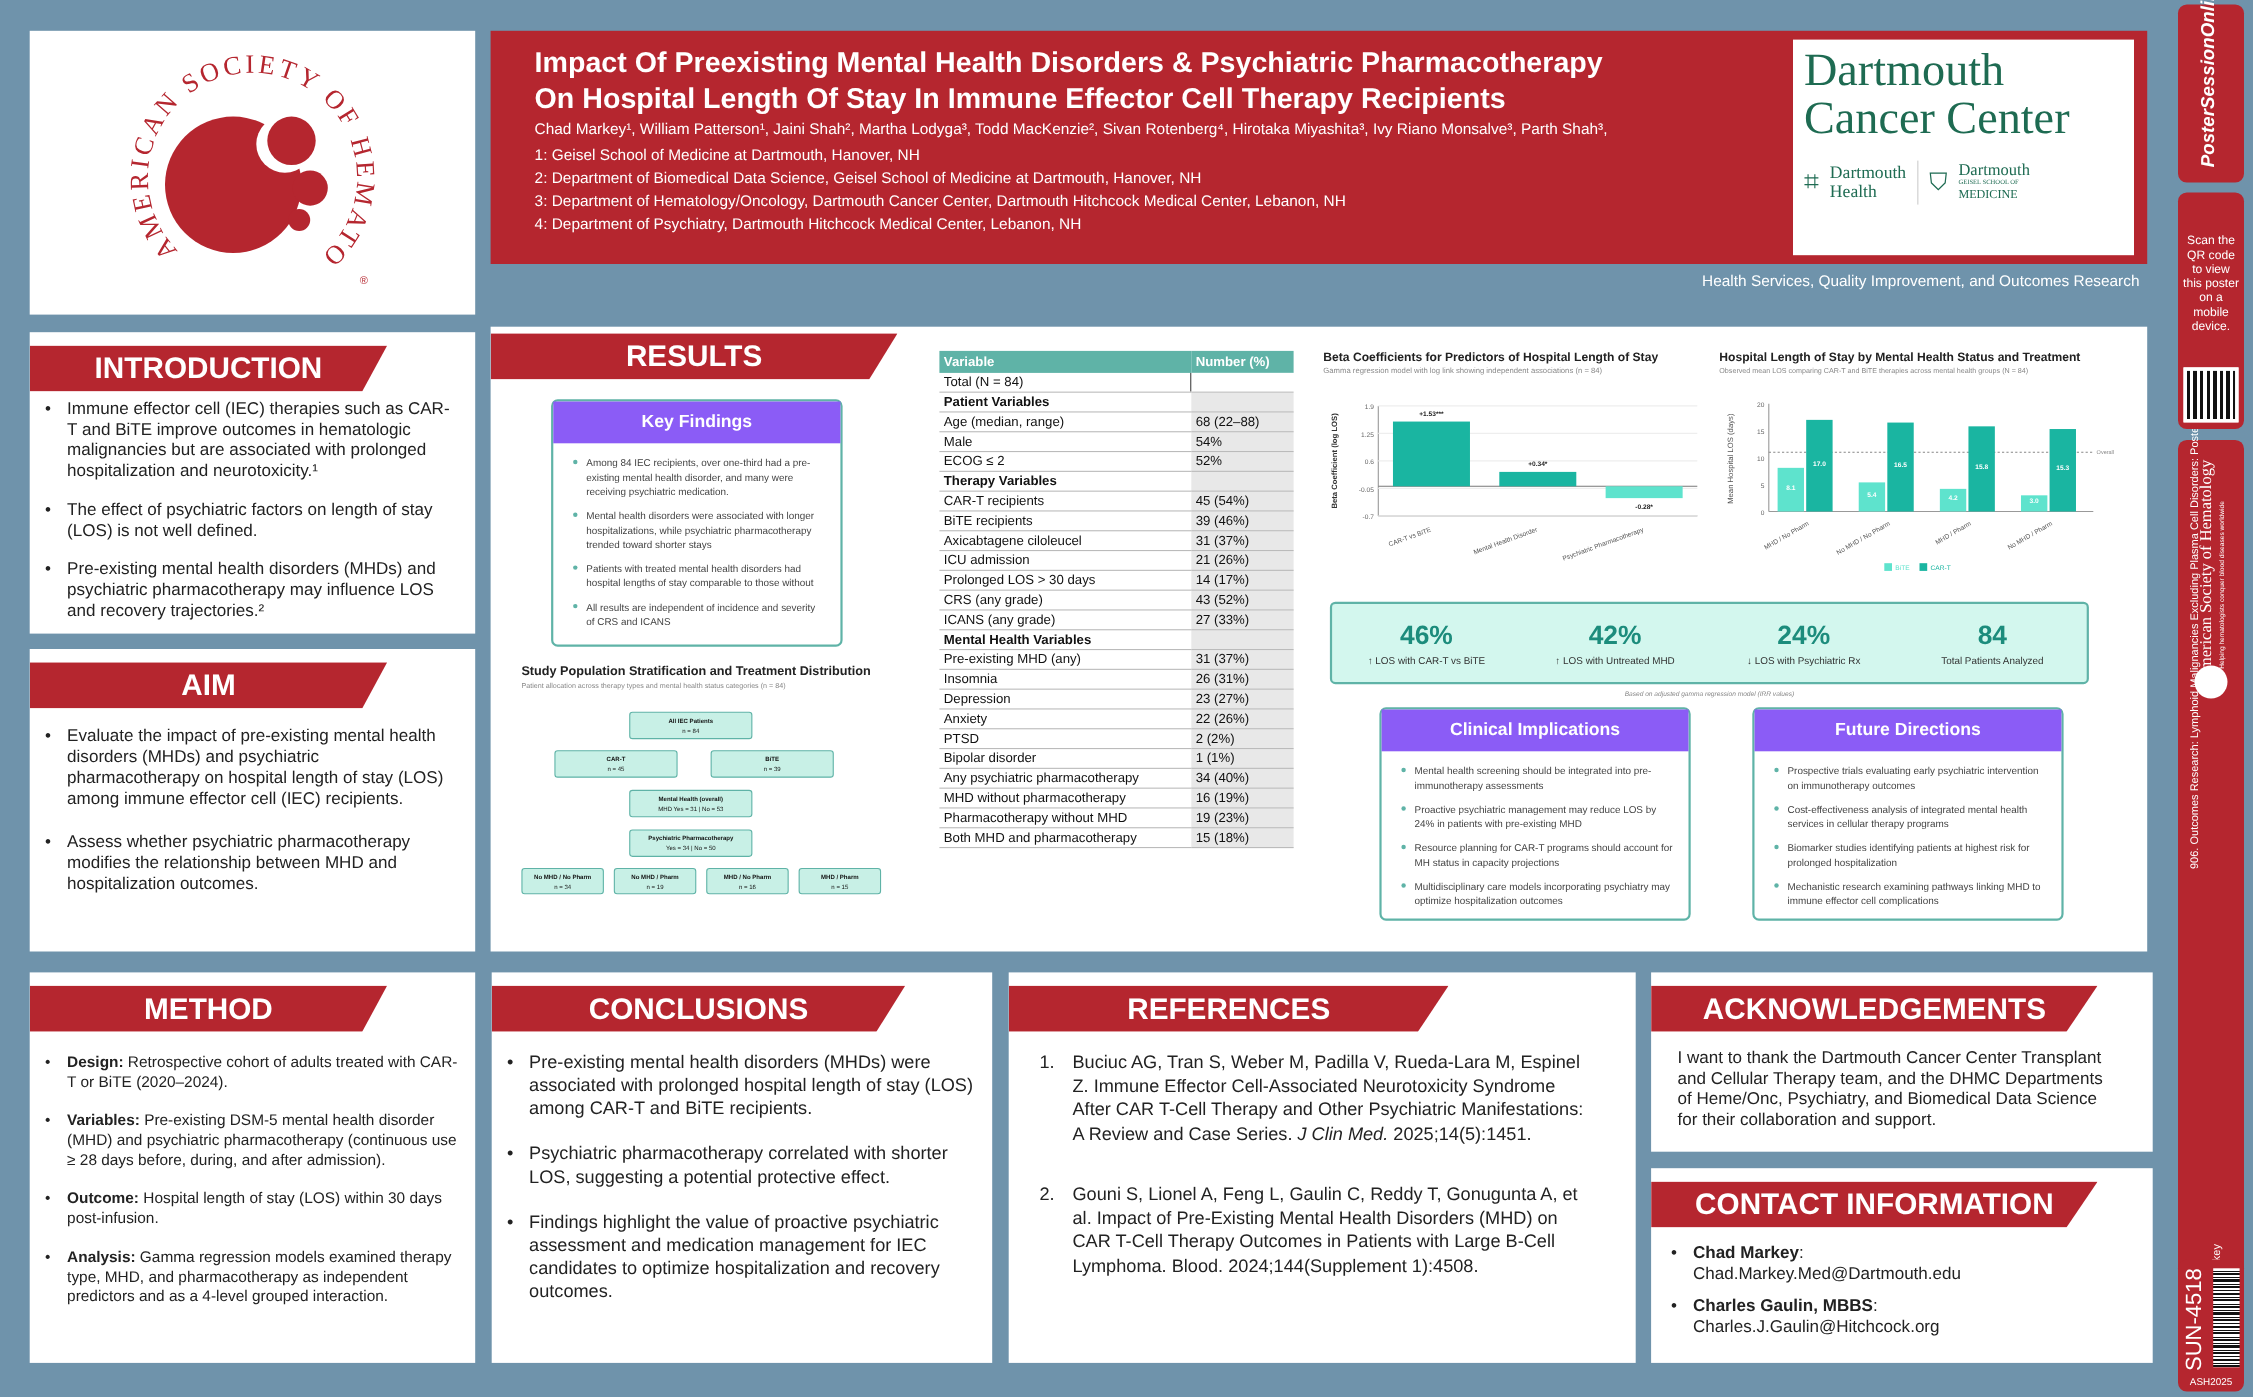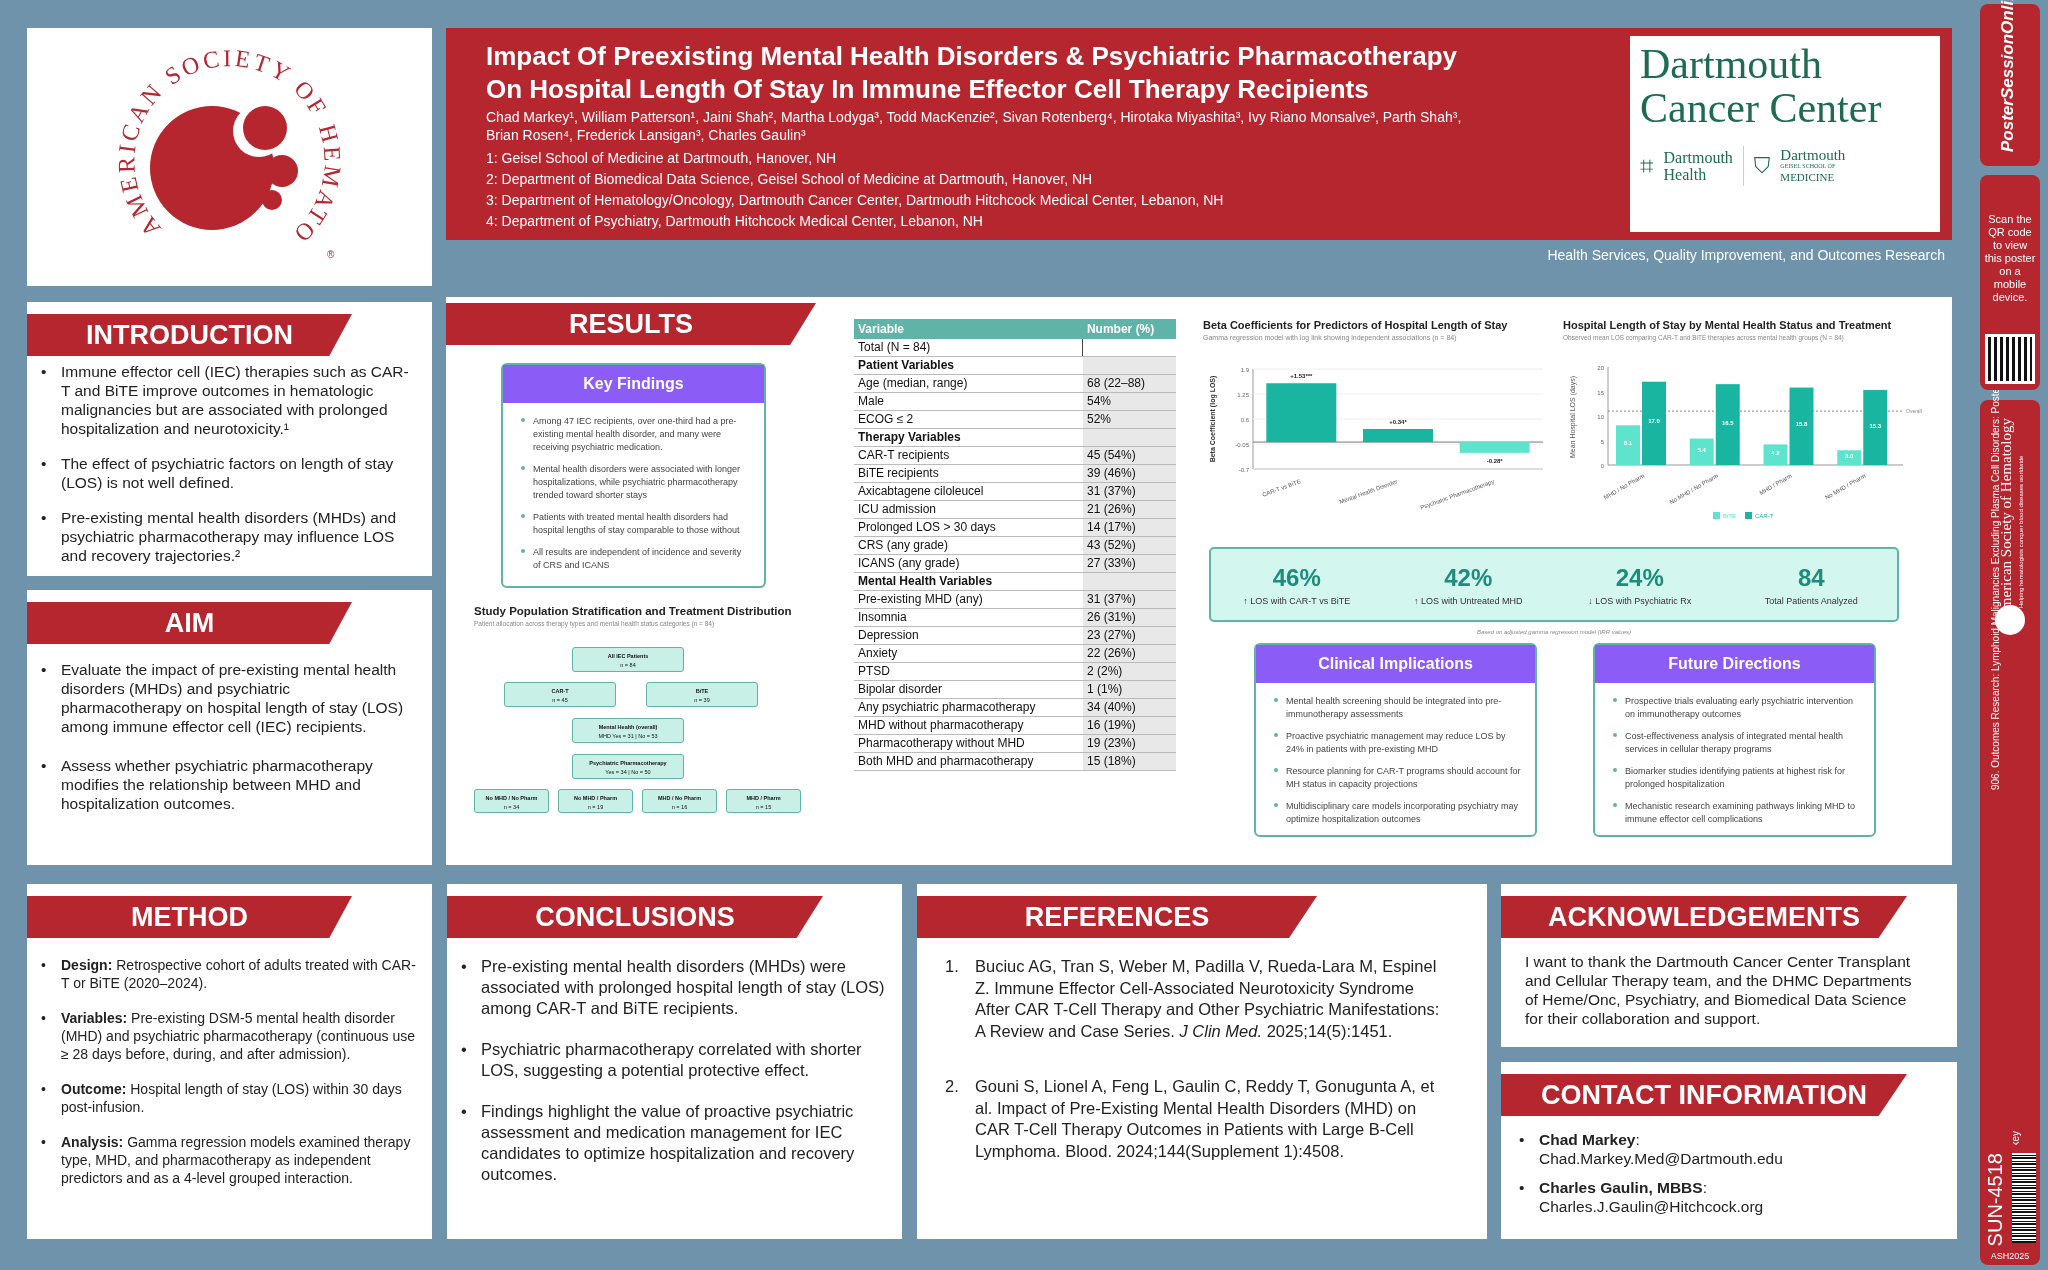--- a/index.html
+++ b/index.html
@@ -45,21 +45,20 @@
   </svg>
 </div>
 
 <div class="panel red" style="left:446px;top:28px;width:1506px;height:212px">
   <div style="position:absolute;left:40px;top:12px;color:#fff;font-weight:bold;font-size:26px;line-height:33px">
     <div>Impact Of Preexisting Mental Health Disorders &amp; Psychiatric Pharmacotherapy</div>
     <div>On Hospital Length Of Stay In Immune Effector Cell Therapy Recipients</div>
   </div>
   <div style="position:absolute;left:40px;top:80px;color:#fff;font-size:14px;line-height:18px">
     <div>Chad Markey¹, William Patterson¹, Jaini Shah², Martha Lodyga³, Todd MacKenzie², Sivan Rotenberg⁴, Hirotaka Miyashita³, Ivy Riano Monsalve³, Parth Shah³,</div>
-    <div>Brian Rosen⁴, Frederick Lansigan³, Charles Gaulin³</div>
     <div style="margin-top:4px;line-height:21px">
       <div>1: Geisel School of Medicine at Dartmouth, Hanover, NH</div>
       <div>2: Department of Biomedical Data Science, Geisel School of Medicine at Dartmouth, Hanover, NH</div>
       <div>3: Department of Hematology/Oncology, Dartmouth Cancer Center, Dartmouth Hitchcock Medical Center, Lebanon, NH</div>
       <div>4: Department of Psychiatry, Dartmouth Hitchcock Medical Center, Lebanon, NH</div>
     </div>
   </div>
   <div style="position:absolute;left:1184px;top:8px;width:310px;height:196px;background:#fff;color:#1e6b52">
     <div style="font-family:'Liberation Serif',serif;font-size:42px;line-height:44px;padding:6px 10px">
       <div>Dartmouth</div>
@@ -99,21 +98,21 @@
     <li>Assess whether psychiatric pharmacotherapy modifies the relationship between MHD and hospitalization outcomes.</li>
   </ul>
 </div>
 
 <div class="panel" style="left:446px;top:297px;width:1506px;height:568px">
   <div class="banner" style="width:370px;top:6px">RESULTS</div>
 
   <div class="teal-card" style="left:55px;top:66px;width:265px;height:225px">
     <div class="hd">Key Findings</div>
     <ul>
-      <li>Among 47 IEC recipients, over one-third had a pre-existing mental health disorder, and many were receiving psychiatric medication.</li>
+      <li>Among 84 IEC recipients, over one-third had a pre-existing mental health disorder, and many were receiving psychiatric medication.</li>
       <li>Mental health disorders were associated with longer hospitalizations, while psychiatric pharmacotherapy trended toward shorter stays</li>
       <li>Patients with treated mental health disorders had hospital lengths of stay comparable to those without</li>
       <li>All results are independent of incidence and severity of CRS and ICANS</li>
     </ul>
   </div>
 
   <div style="position:absolute;left:28px;top:308px;width:350px;height:220px">
     <div style="font-size:11.5px;font-weight:bold;color:#222">Study Population Stratification and Treatment Distribution</div>
     <div style="font-size:6.5px;color:#888;margin-top:3px">Patient allocation across therapy types and mental health status categories (n = 84)</div>
     <div class="flow" style="left:98px;top:42px;width:112px;height:25px"><b>All IEC Patients</b><span>n = 84</span></div>

